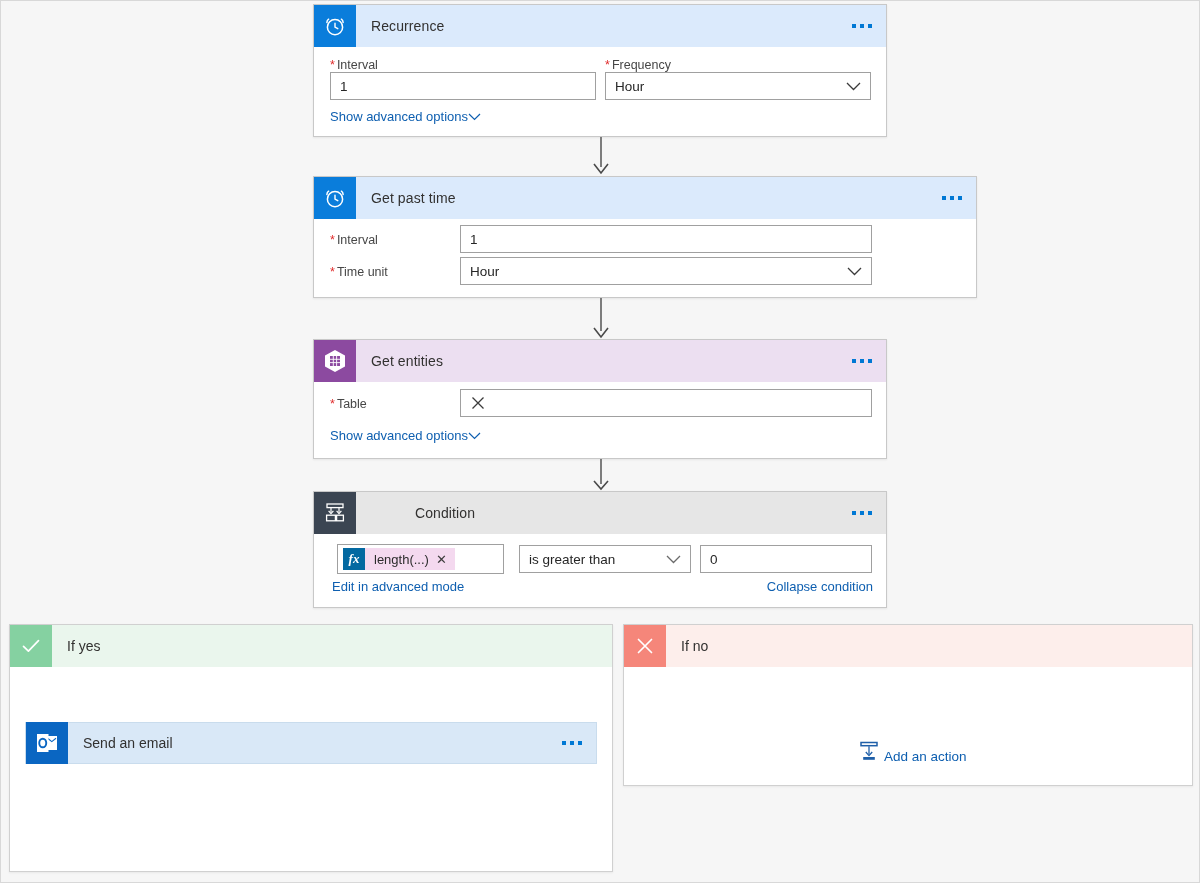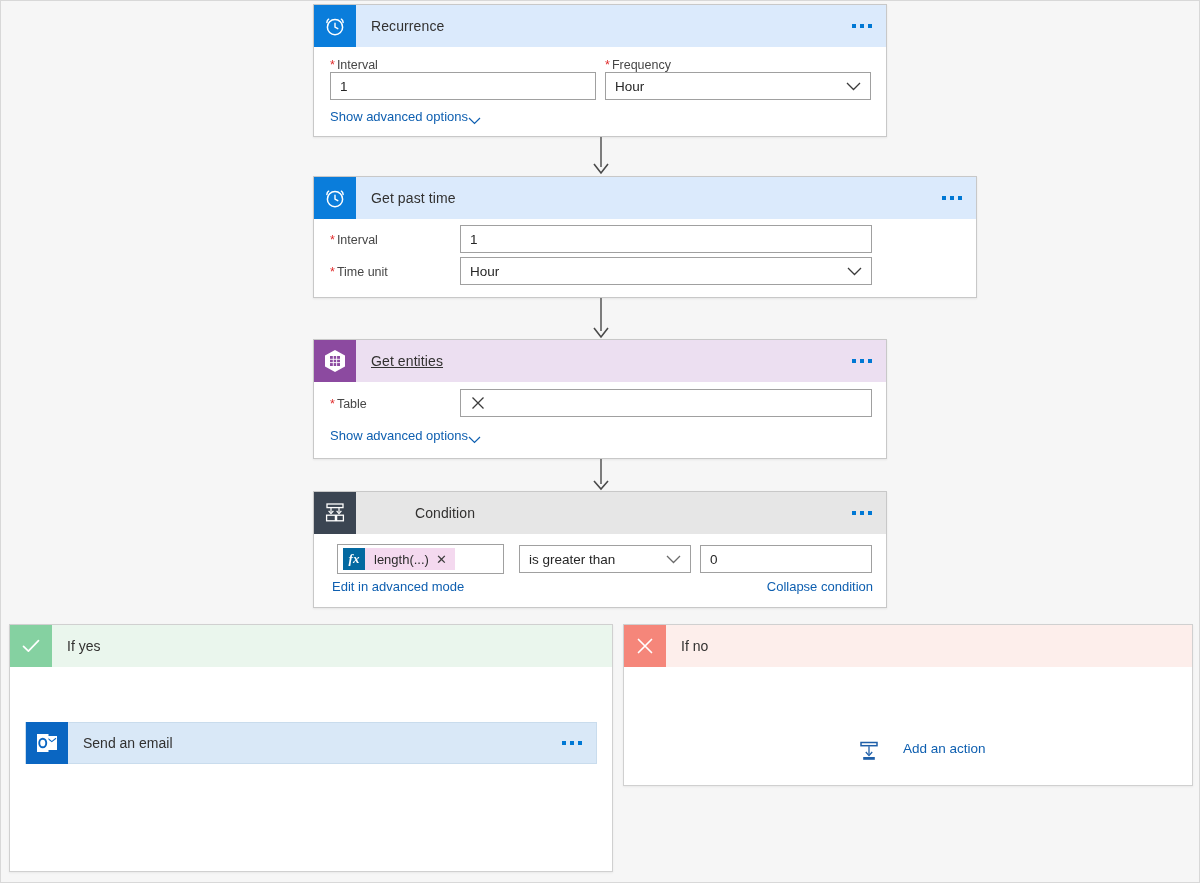--- a/index.html
+++ b/index.html
@@ -68,21 +68,21 @@
     background: #0078d4;
   }
   .card-body {
     padding: 0 14px;
     box-sizing: border-box;
   }
 
   
   .hdr-blue  { background: #dbeafc; }
   .icon-blue { background: #0a7ddb; }
-  .hdr-purple  { background: #ecdff1; text-decoration: underline; }
+  .hdr-purple  { background: #ecdff1; }
   .icon-purple { background: #8c4aa0; }
   .hdr-gray  { background: #e6e6e6; gap: 44px; }
   .icon-gray { background: #3b4552; }
 
   
   .req-label {
     font-size: 12.5px;
     color: #464646;
     display: inline-block;
   }
@@ -114,21 +114,20 @@
     width: 16px;
     height: 16px;
     flex: 0 0 16px;
     cursor: pointer;
   }
   .link {
     color: #0e5fb0;
     font-size: 13px;
     cursor: pointer;
     display: inline-flex;
-    align-items: center;
     gap: 0;
   }
   .link-chev { width: 13px; height: 8px; }
 
   
   .connector {
     position: absolute;
     width: 24px;
   }
 
@@ -186,22 +185,22 @@
   .subcard-title {
     margin-left: 15px;
     font-size: 14px;
     color: #323130;
   }
 
   
   .add-action {
     position: absolute;
     display: flex;
-    align-items: flex-start;
-    gap: 24px;
+    align-items: flex-end;
+    gap: 5px;
     cursor: pointer;
   }
   .add-action-label {
     color: #0e5fb0;
     font-size: 13.5px;
   }
   .token-box {
     box-sizing: border-box;
     border: 1px solid #a0a0a0;
     background: #ffffff;

